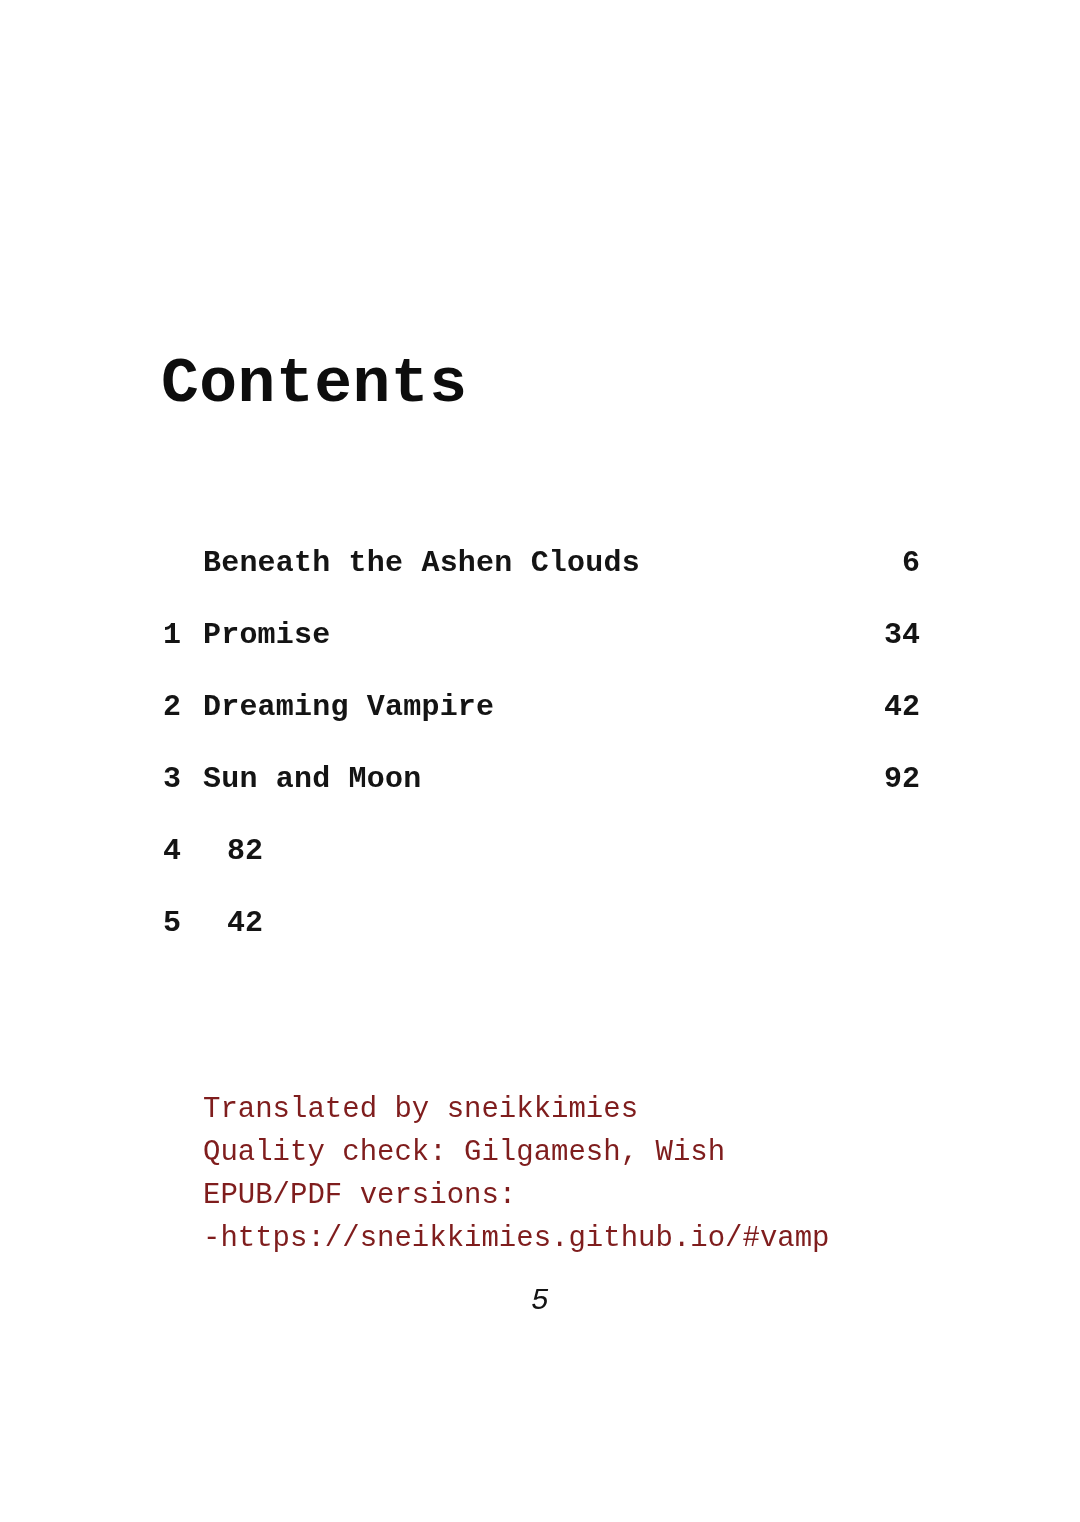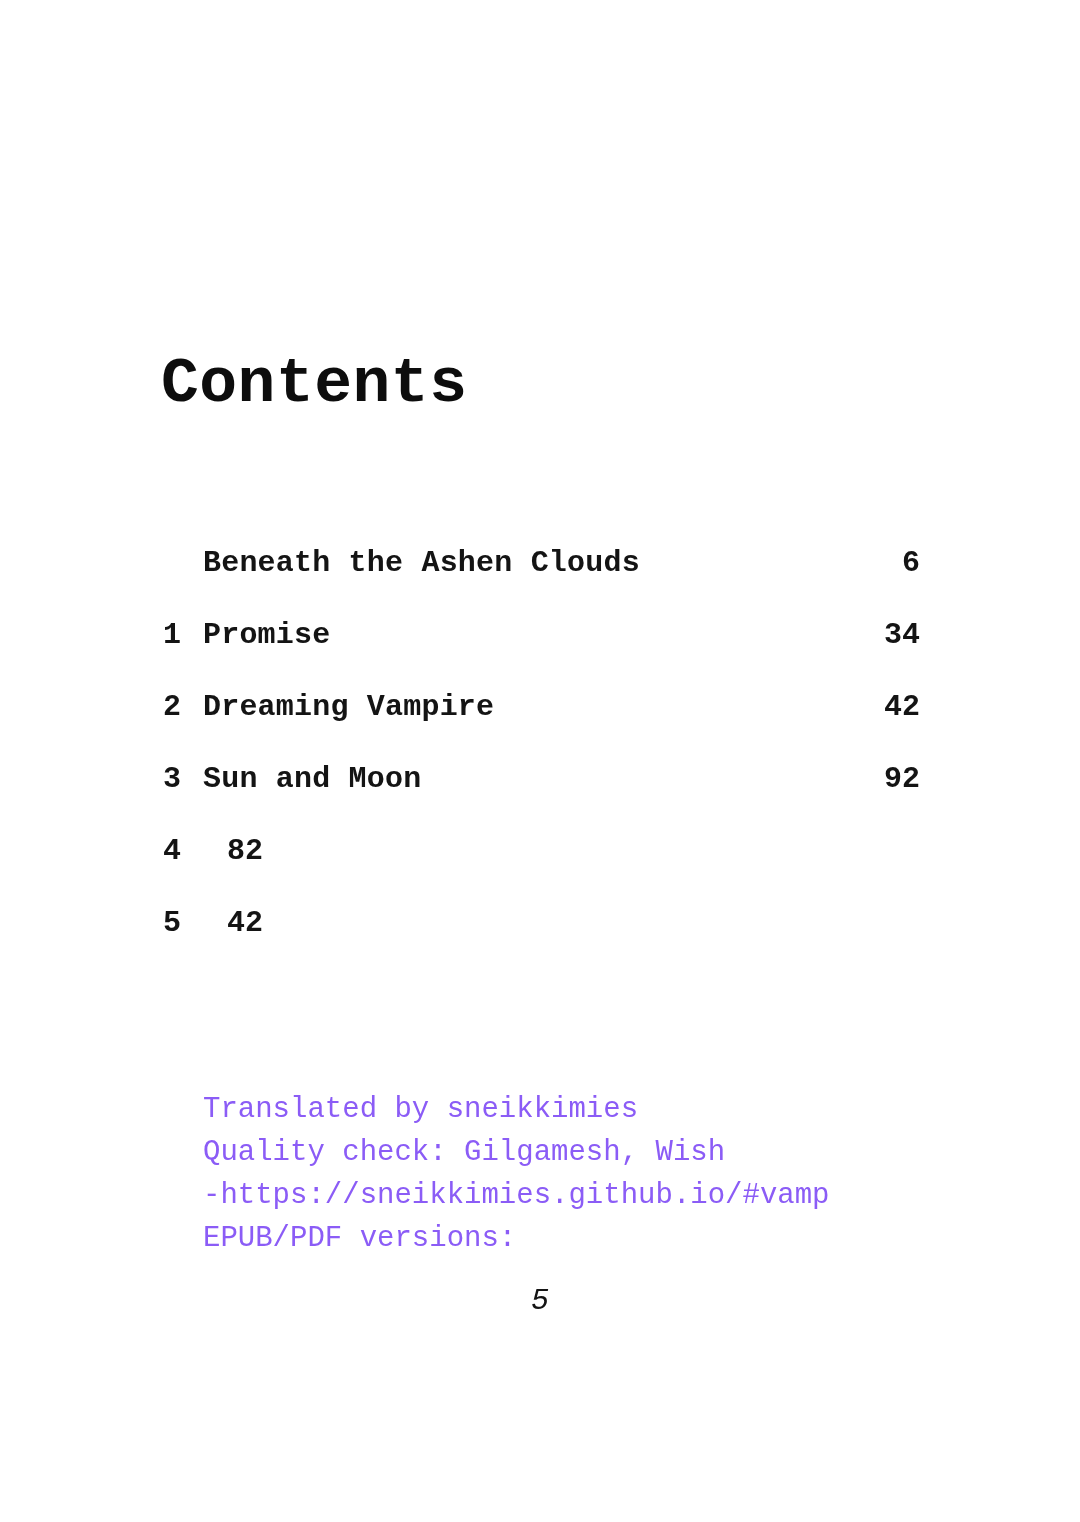--- a/index.html
+++ b/index.html
@@ -56,21 +56,21 @@
     text-align: right;
     min-width: 60px;
   }
   .credits {
     position: absolute;
     left: 203px;
     top: 1088px;
     font-size: 29px;
     line-height: 43px;
     font-weight: 400;
-    color: #8b5cf6;
+    color: #7f1d1d;
   }
   .folio {
     position: absolute;
     left: 0;
     top: 1284px;
     width: 1080px;
     text-align: center;
     font-size: 30px;
     font-style: italic;
     font-weight: 400;
@@ -119,19 +119,19 @@
       <span class="toc-num">5</span>
       <span class="toc-page">42</span>
     </div>
 
 
   </div>
 
   <div class="credits">
     <div>Translated by sneikkimies</div>
     <div>Quality check: Gilgamesh, Wish</div>
+    <div>EPUB/PDF versions:</div>
     <div>-https://sneikkimies.github.io/#vamp</div>
-    <div>EPUB/PDF versions:</div>
   </div>
 
   <div class="folio">5</div>
 
 </div>
 
 </body></html>

